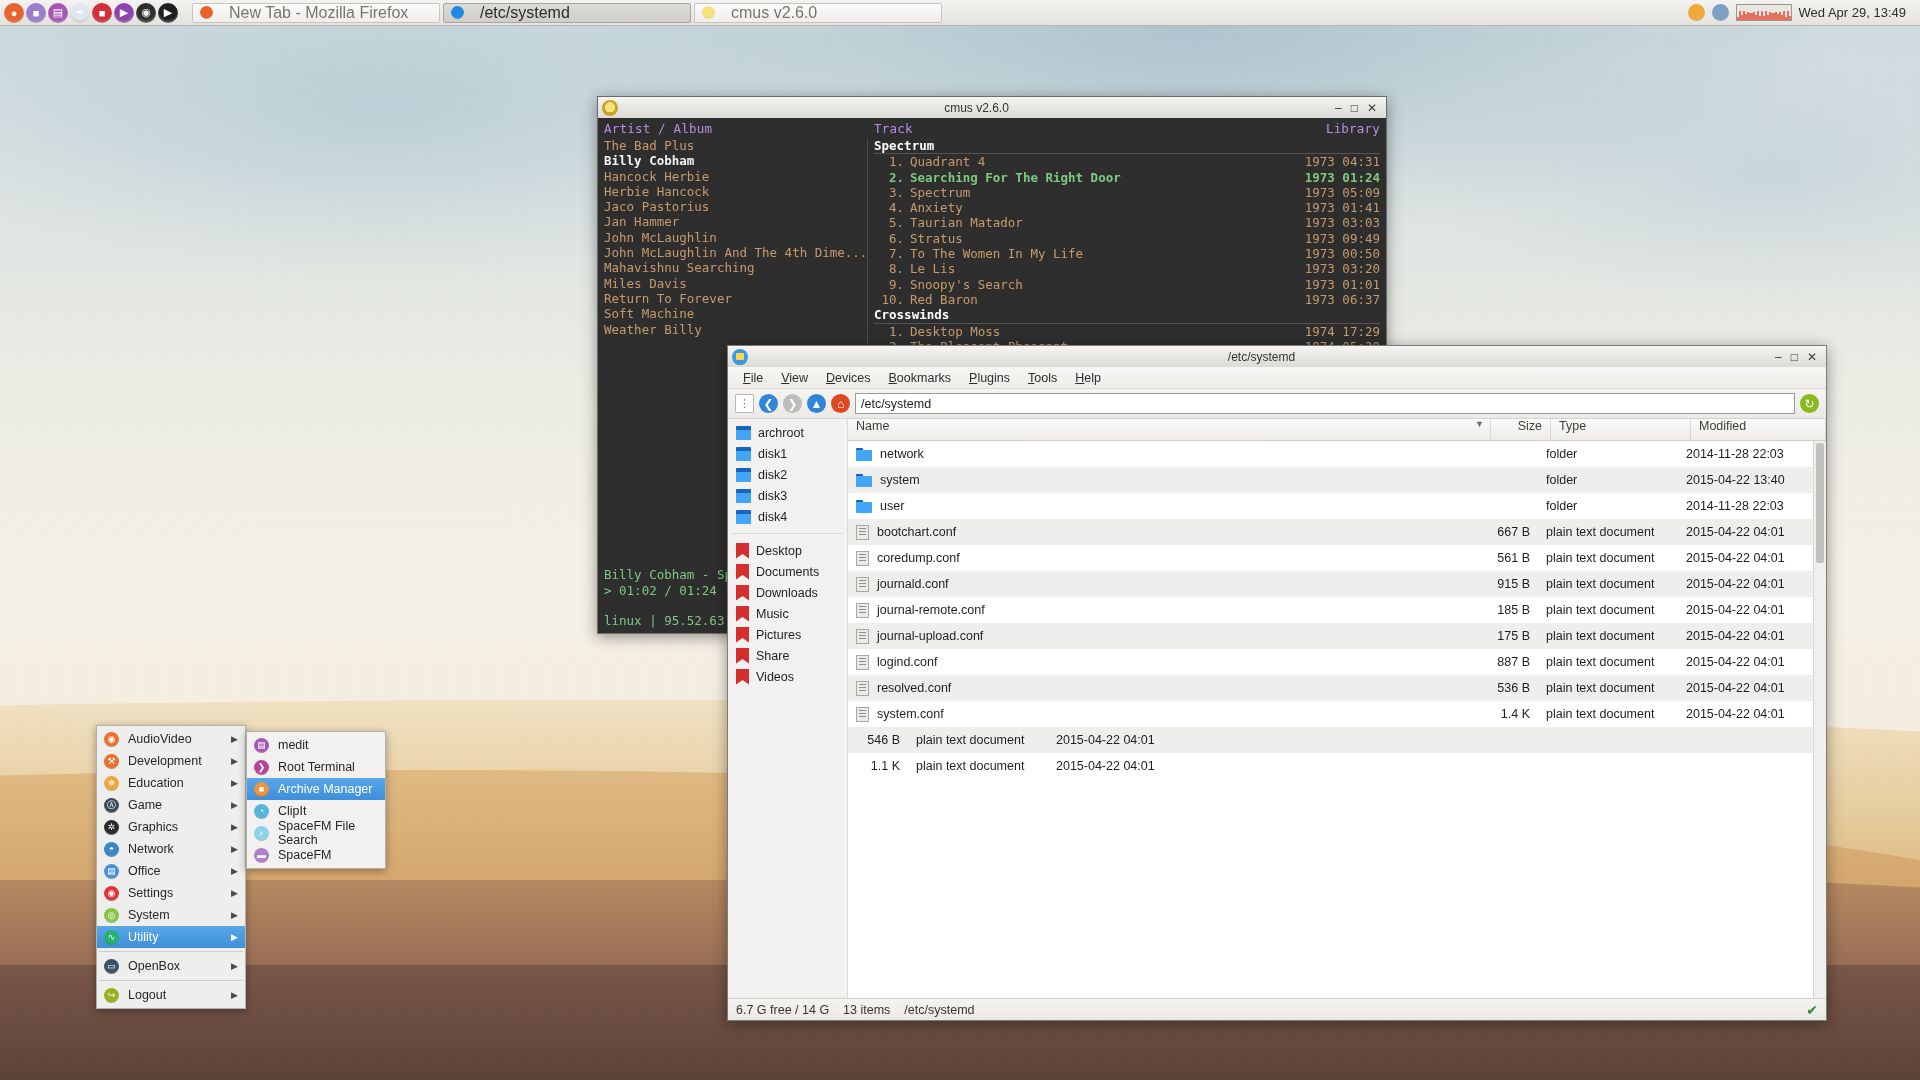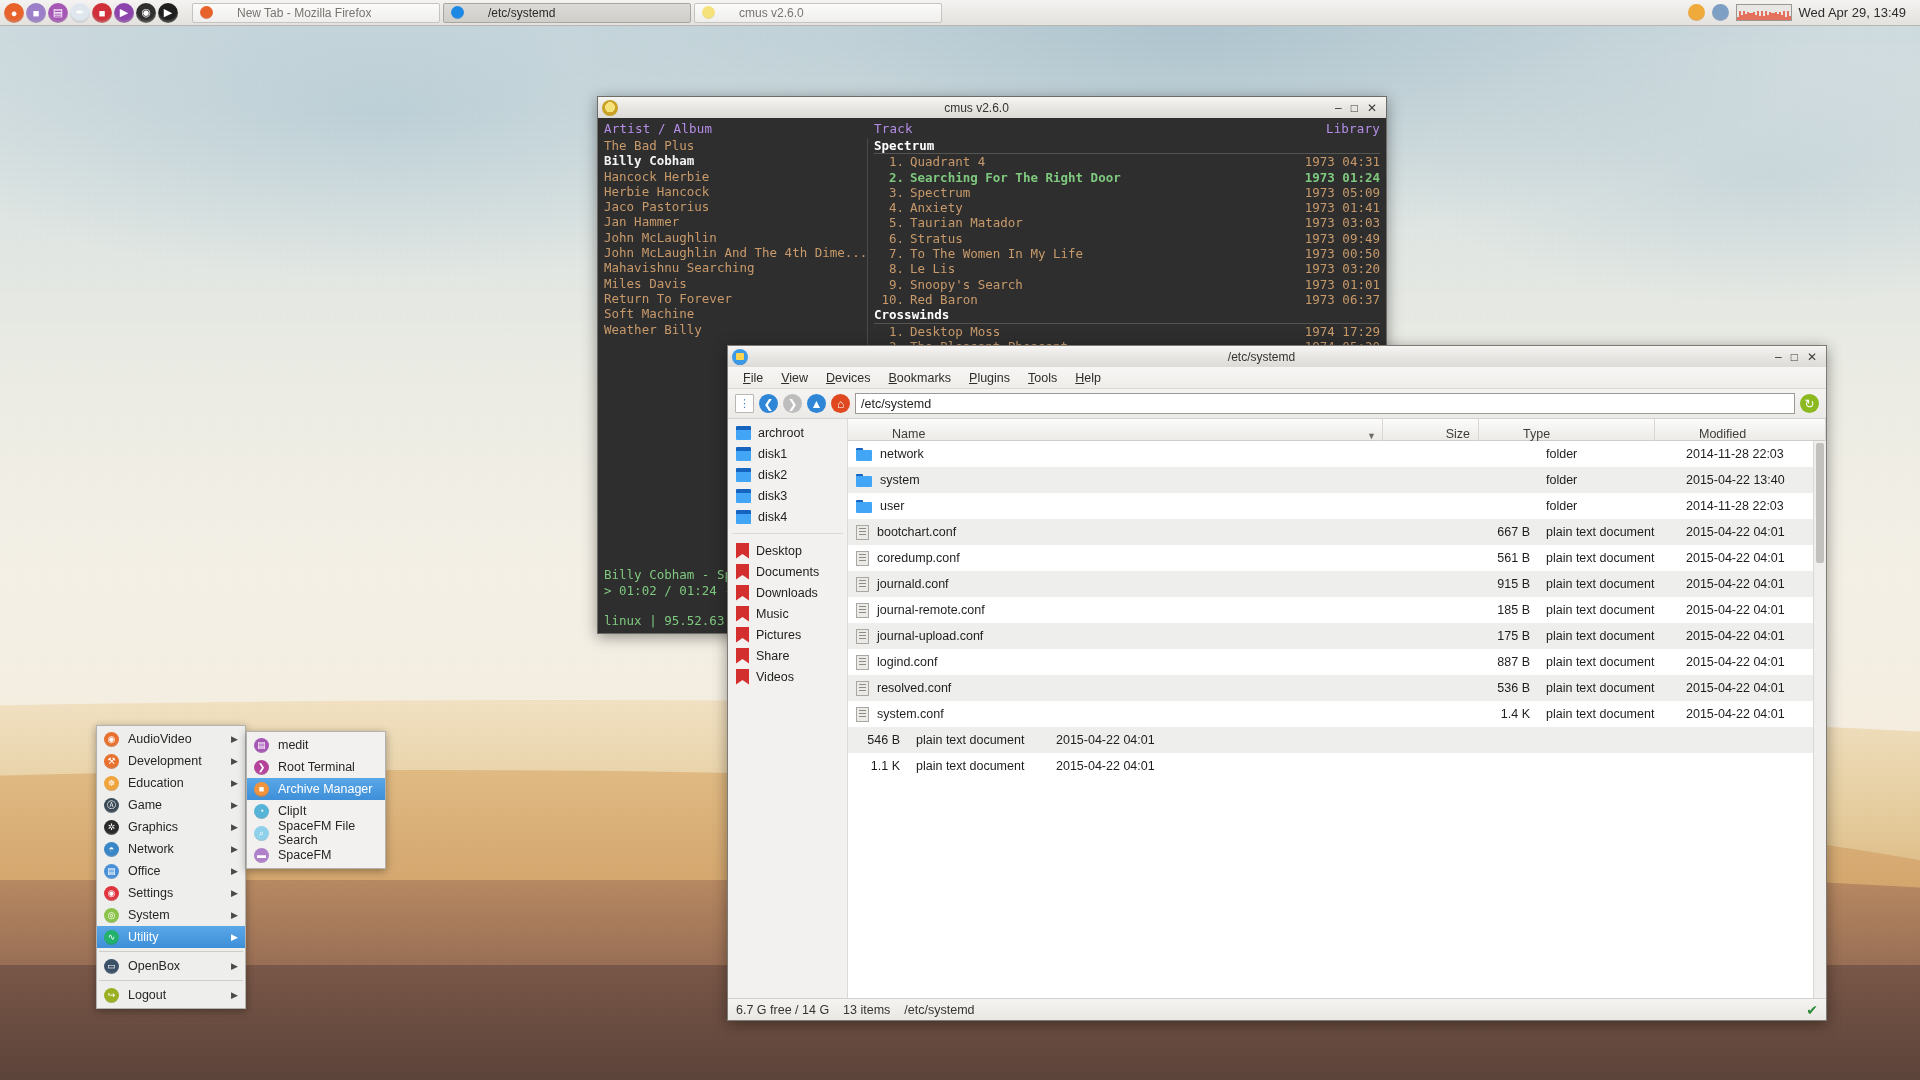--- a/index.html
+++ b/index.html
@@ -55,22 +55,22 @@
     display:flex; align-items:center;
   }
   .launchers { display:flex; align-items:center; gap:2px; padding-left:4px; }
   .launch-icon {
     width:20px; height:20px; border-radius:50%; display:flex;
     align-items:center; justify-content:center; font-size:11px; color:#fff;
     position:relative;
   }
   .tasks { display:flex; align-items:center; gap:3px; margin-left:14px; }
   .task {
-    width:248px; height:20px; display:flex; align-items:center; gap:24px;
-    padding:0 7px; border-radius:2px; font-size:12px;
+    width:248px; height:20px; display:flex; align-items:center; gap:16px;
+    padding:0 7px; border-radius:2px; font-size:16px;
     background:linear-gradient(to bottom,#fbfbfa,#efeeec);
     border:1px solid #c6c4c0; color:#787571;
     overflow:hidden; white-space:nowrap;
   }
   .task.active {
     background:linear-gradient(to bottom,#dcdbd8,#cfcec9);
     border:1px solid #aaa7a2; color:#2b2b2b;
   }
   .task .tico { width:13px; height:13px; border-radius:50%; flex:none; }
   .task .tlabel { overflow:hidden; text-overflow:ellipsis; }
@@ -166,21 +166,21 @@
   .ico-file::after {
     content:""; position:absolute; left:2px; top:2px; right:2px; height:9px;
     background:repeating-linear-gradient(to bottom,#8e8c88 0 1px,transparent 1px 3px);
   }
   .fm-list { flex:1; background:#fff; display:flex; flex-direction:column; min-width:0; }
   .fm-header {
     height:22px; display:flex; align-items:center; font-size:12.5px; color:#3d3d3a;
     background:linear-gradient(to bottom,#fbfbfa,#ecebe8); border-bottom:1px solid #cfcdc9;
   }
   .fm-header .hc { padding:0 8px; border-right:1px solid #d9d7d3; height:22px; display:flex;
-                   align-items:flex-end; position:relative;margin-left:36px; }
+                   align-items:flex-start; position:relative; }
   .col-name { flex:1; min-width:0; }
   .col-size { width:60px; justify-content:flex-end; }
   .col-type { width:140px; }
   .col-mod  { width:135px; }
   .sort-arrow { position:absolute; right:6px; font-size:9px; color:#6b6b68; }
   .fm-rows { flex:1; overflow:hidden; }
   .fm-row { height:26px; display:flex; align-items:center; font-size:12.5px; color:#1e1e1c; }
   .fm-row:nth-child(odd) { background:#ffffff; }
   .fm-row:nth-child(even) { background:#eeeeec; }
   .fm-row .rc { padding:0 8px; height:26px; display:flex; align-items:center; overflow:hidden; white-space:nowrap; }

